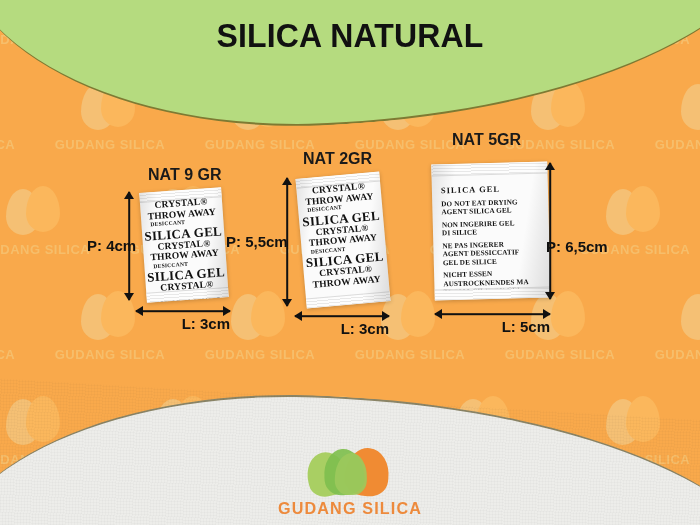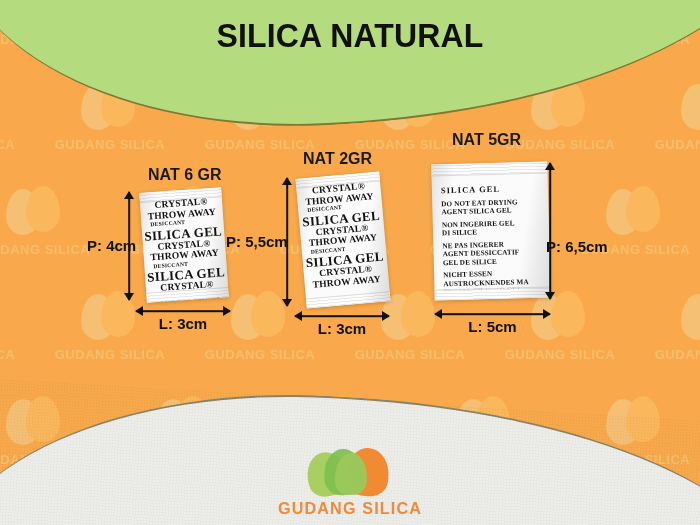--- a/index.html
+++ b/index.html
@@ -73,21 +73,21 @@
   .vdim .cap.dn{bottom:-1px;border-top:8px solid #111;}
   .vdim-text{position:absolute;white-space:nowrap;font-size:15px;font-weight:600;color:#111;}
 
   
   .hdim{position:absolute;height:12px;}
   .hdim .line{position:absolute;top:50%;left:0;width:100%;height:1.6px;background:#111;transform:translateY(-50%);}
   .hdim .cap{position:absolute;top:50%;width:0;height:0;transform:translateY(-50%);
     border-top:5px solid transparent;border-bottom:5px solid transparent;}
   .hdim .cap.lf{left:-1px;border-right:8px solid #111;}
   .hdim .cap.rt{right:-1px;border-left:8px solid #111;}
-  .hdim-text{position:absolute;white-space:nowrap;font-size:15px;font-weight:600;color:#111;text-align:center;}
+  .hdim-text{position:absolute;white-space:nowrap;font-size:15px;font-weight:600;color:#111;text-align:right;}
 
   
   .sachet{
     position:absolute;background:#FBFBFB;overflow:hidden;
     box-shadow:0 1px 4px rgba(0,0,0,.22);
   }
   .sachet .crimp{
     position:absolute;left:0;width:100%;height:9px;
     background:repeating-linear-gradient(0deg,#e8e8e8 0 1px,#fdfdfd 1px 3px);
     border-bottom:1px solid #dcdcdc;
@@ -349,21 +349,21 @@
 
   <div class="green-header"></div>
 
   <div class="bottom-sheet">
     <div class="sheet-texture"></div>
   </div>
 
   <div class="title">SILICA NATURAL</div>
 
   <div class="prod">
-    <div class="prod-label" style="left:148px;top:166px;">NAT 6 GR</div>
+    <div class="prod-label" style="left:148px;top:166px;">NAT 9 GR</div>
 
     <div class="sachet" id="sachet1" style="left:143px;top:190px;width:82px;height:110px;transform:rotate(-4deg);">
       <div class="crimp top"></div>
       <div class="crystal-body">
           <div class="cline mid">CRYSTAL®</div>
           <div class="cline mid">THROW AWAY</div>
           <div class="cline tiny">DESICCANT</div>
           <div class="cline big">SILICA GEL</div>
           <div class="cline mid">CRYSTAL®</div>
           <div class="cline mid">THROW AWAY</div>

